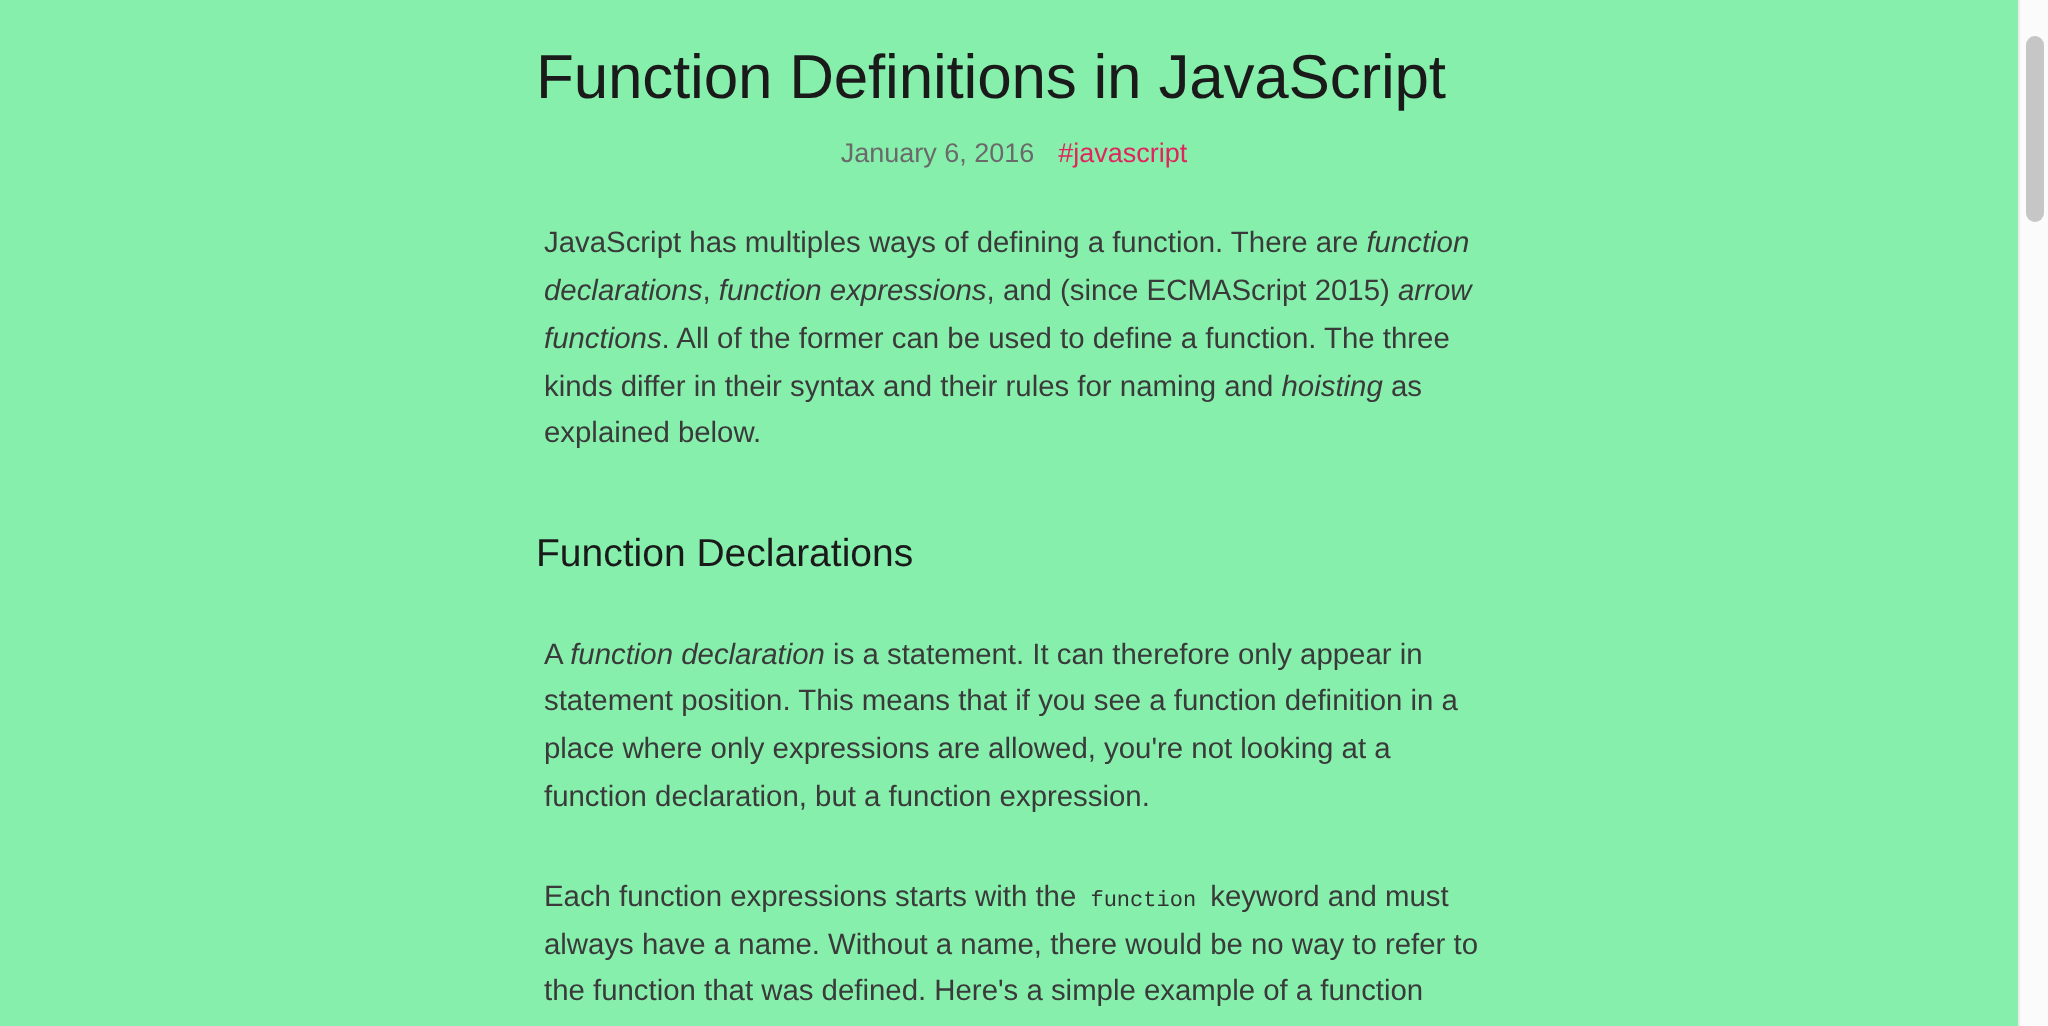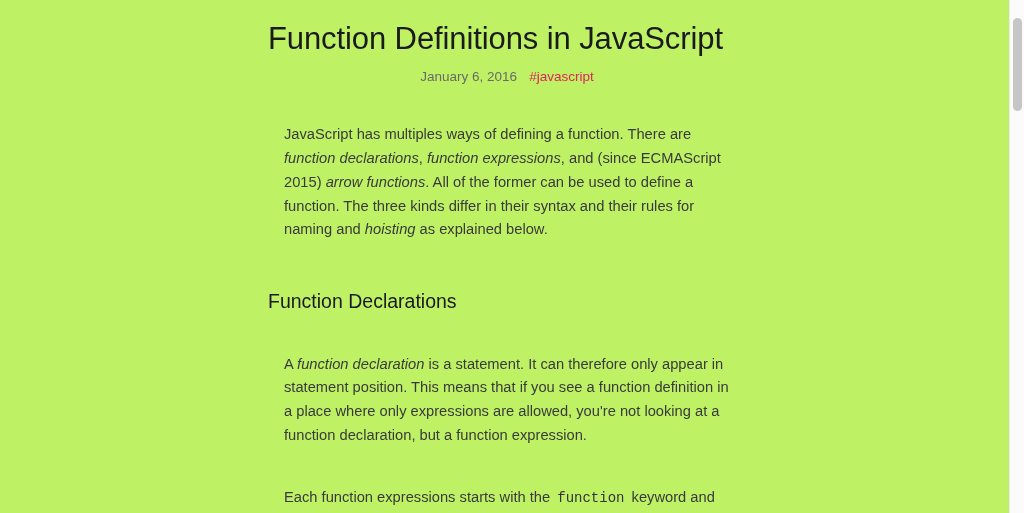--- a/index.html
+++ b/index.html
@@ -11,21 +11,21 @@
     background: #fbfbfb;
     font-family: "Liberation Sans", sans-serif;
     color: #333333;
     -webkit-font-smoothing: antialiased;
   }
   .viewport {
     position: relative;
     width: 1024px;
     height: 513px;
     overflow: hidden;
-    background: #bef264;
+    background: #86efac;
   }
   .article {
     position: absolute;
     left: 268px;
     top: 0;
     width: 478px;
   }
   .post-title {
     font-size: 31px;
     font-weight: 300;
@@ -46,35 +46,35 @@
   .post-tag {
     color: #e0245e;
     margin-left: 12px;
     text-decoration: none;
     cursor: pointer;
   }
   p.body-text {
     font-size: 14.7px;
     line-height: 1.62;
     color: #3a3a3a;
-    margin: 16px;
+    margin: 4px;
     padding-top: 22px;
   }
   p.body-text em { font-style: italic; }
   h2.section-heading {
     font-size: 19.5px;
     font-weight: 400;
     color: #1a1a1a;
     margin: 0;
     padding-top: 31px;
     line-height: 1.3;
   }
   code.inline-code {
     font-family: "Liberation Mono", monospace;
-    font-size: 14px;
+    font-size: 11px;
     color: #333333;
     padding: 0 3px;
     white-space: pre;
   }
   .scrollbar-track {
     position: absolute;
     top: 0; right: 0;
     width: 15px;
     height: 513px;
     background: #fbfbfb;

